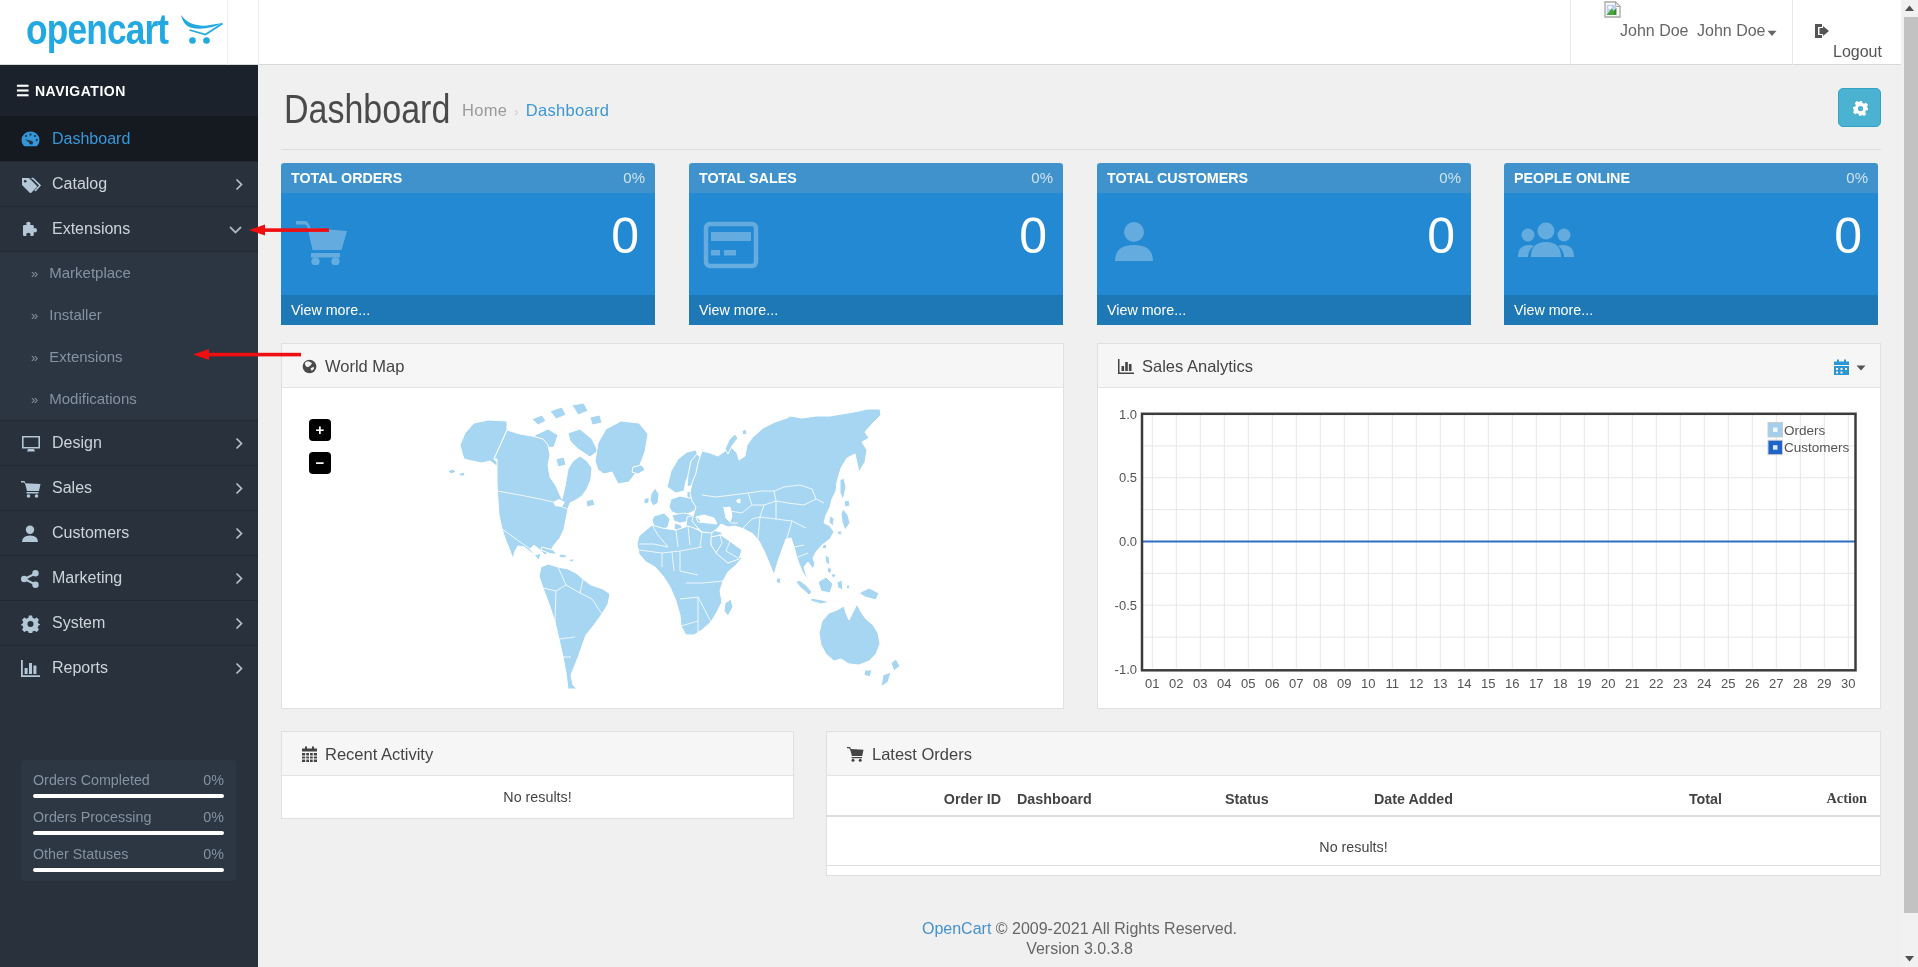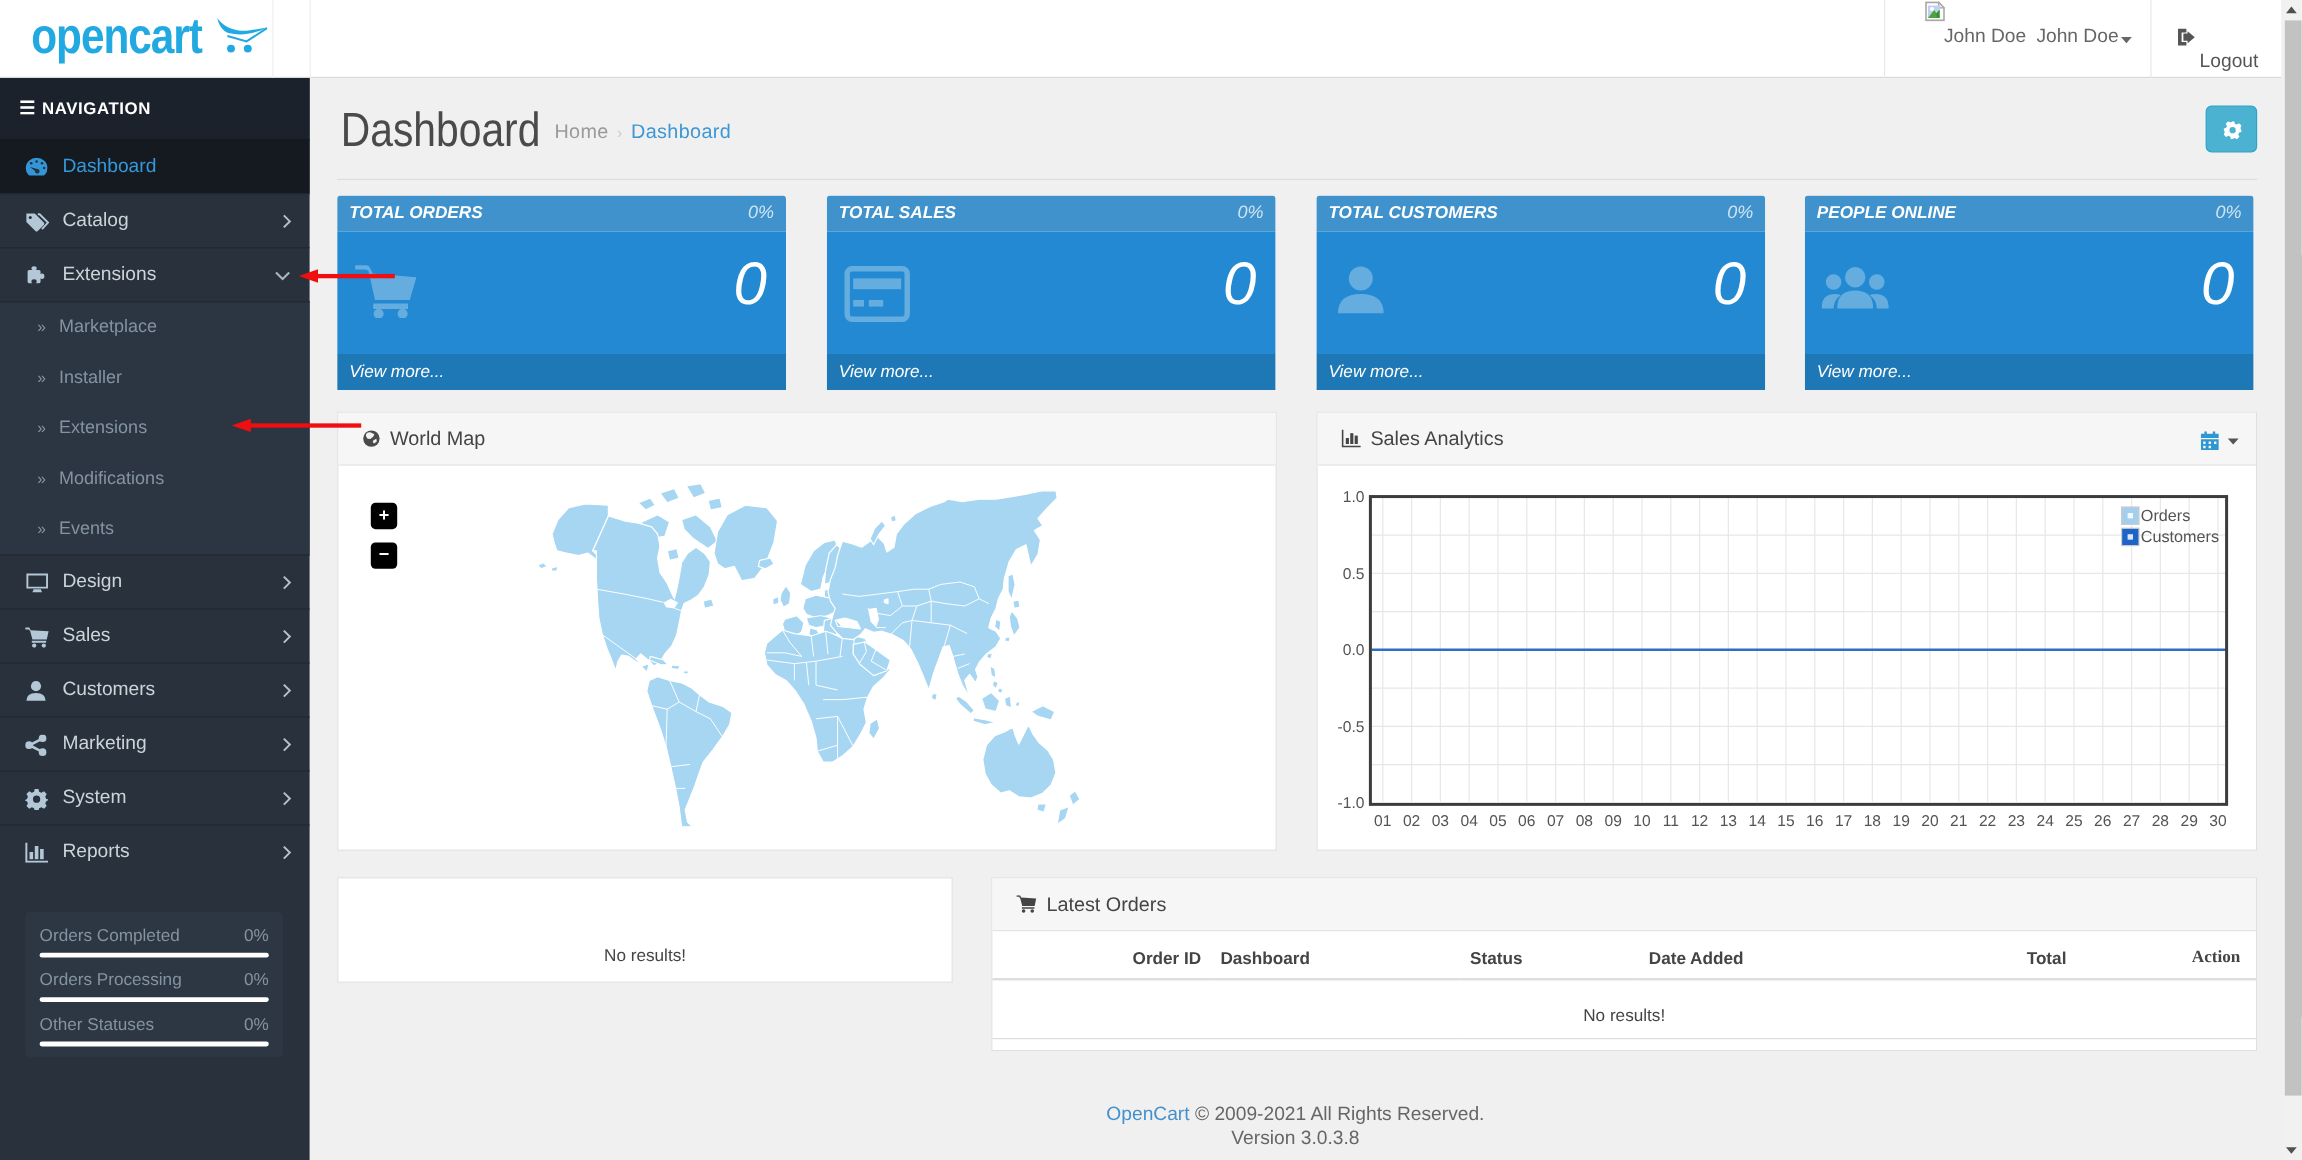--- a/index.html
+++ b/index.html
@@ -23,21 +23,21 @@
 .stat-row { margin-top:11px;text-align:center; }
 .stat-lbl { display:flex; justify-content:space-between; color:#8493a0; font-size:14.3px; height:20px; }
 .stat-bar { margin-top:2px; height:4px; background:#fff; border-radius:2px; }
 #content { position:absolute; left:258px; top:65px; width:1643px; height:902px; background:#f0f0f0; }
 #pgtitle { position:absolute; left:284px; top:87px; font-size:40px; color:#4a4a4a; font-weight:300; transform:scaleX(0.85); transform-origin:left top; }
 #crumb { position:absolute; left:462px; top:101px; font-size:16.5px; color:#9a9a9a; letter-spacing:0.3px; }
 #crumb a { color:#3c97d4; text-decoration:none; }
 #crumb .sep { color:#ccc; margin:0 7px; font-size:13px;}
 #ph-border { position:absolute; left:281px; top:149px; width:1600px; height:1px; background:#ddd; }
 #gearbtn { position:absolute; left:1838px; top:88px; width:43px; height:39px; background:#4cb2d2; border:1px solid #30a3c6; border-radius:5px; }
-.tile { position:absolute; width:374px; height:196px; top:163px; border-radius:3px; overflow:hidden;font-style:italic; }
+.tile { position:absolute; width:374px; height:196px; top:163px; border-radius:3px; overflow:hidden; }
 .tile .t-head { height:30px; background:#3f92cb; color:#fff; font-size:14.3px; line-height:30px; padding:0 10px; font-weight:bold;}
 .tile .t-head .pct { float:right; font-weight:normal; font-size:15px; color:#cfe4f2;}
 .tile .t-body { height:102px; background:#2289d2; position:relative; }
 .tile .t-body .bignum { position:absolute; right:16px; top:14px; color:#fff; font-size:50px; }
 .tile .t-foot { height:30px; background:#1e78b5; color:#fff; font-size:14.3px; line-height:30px; padding:0 10px; }
 .tile .t-icon { position:absolute; left:14px; top:26px; opacity:0.3; }
 .panel { position:absolute; background:#fff; border:1px solid #e0e0e0; }
 .p-head { height:44px; background:#f6f6f6; border-bottom:1px solid #e4e4e4; line-height:44px; font-size:16.5px; color:#444; padding-left:20px;}
 .p-head .pico { display:inline-block; vertical-align:middle; margin-right:8px; margin-top:-3px;}
 #panel-map   { left:281px; top:343px; width:783px; height:366px; }
@@ -121,21 +121,20 @@
       </span>Extensions<span class="chev" style="right:16px;top:19px;">
         <svg width="13" height="8" viewBox="0 0 13 8">
           <path d="M1 1 L6.5 6.5 L12 1" stroke="#aab4bd" stroke-width="1.8" fill="none"></path>
         </svg>
       </span></div>
   <div class="subwrap">
     <div class="sitem"><span class="dq">»</span>Marketplace</div>
     <div class="sitem"><span class="dq">»</span>Installer</div>
     <div class="sitem"><span class="dq">»</span>Extensions</div>
     <div class="sitem"><span class="dq">»</span>Modifications</div>
-    <div class="sitem"><span class="dq">»</span>Events</div>
   </div>
   <div class="mitem"><span class="micon" id="ic-des">
         <svg width="20" height="18" viewBox="0 0 20 18">
           <path fill="none" stroke="#b4c7d6" stroke-width="1.6" d="M1.8 1.8 L18.2 1.8 L18.2 12.7 L1.8 12.7 Z"></path>
           <path fill="#b4c7d6" d="M7 14 L13 14 L14 16.5 L6 16.5 Z"></path>
         </svg>
       </span>Design<span class="chev">
         <svg width="8" height="13" viewBox="0 0 8 13">
           <path d="M1.5 1.5 L6.5 6.5 L1.5 11.5" stroke="#b6c0c9" stroke-width="1.7" fill="none"></path>
         </svg>
@@ -480,20 +479,30 @@
       <text x="39" y="285.5" font-size="13" fill="#545454" text-anchor="end">-1.0</text>
 <rect x="670" y="34.5" width="14.5" height="14.5" fill="#a3cfec" stroke="#cccccc"></rect>
 <rect x="675" y="39.5" width="4.5" height="4.5" fill="#ffffff" opacity="0.85"></rect>
 <rect x="670" y="52.2" width="14.5" height="14.5" fill="#1e64c8" stroke="#cccccc"></rect>
 <rect x="675" y="57.2" width="4.5" height="4.5" fill="#ffffff" opacity="0.85"></rect>
 <text x="686" y="46.5" font-size="13.5" fill="#545454">Orders</text>
 <text x="686" y="64" font-size="13.5" fill="#545454">Customers</text>
 </svg>
 </div>
 <div class="panel" id="panel-ra">
+  <div class="p-head"><svg class="pico" width="15" height="16" viewBox="0 0 15 16">
+        <path fill="#444" d="M0 2.5 L3 2.5 L3 0.5 L5 0.5 L5 2.5 L10 2.5 L10 0.5 L12 0.5 L12 2.5 L15 2.5 L15 5.5 L0 5.5 Z M0 7 L15 7 L15 16 L0 16 Z"></path>
+        <g stroke="#fff" stroke-width="1">
+          <line x1="0" y1="10" x2="15" y2="10"></line>
+          <line x1="0" y1="13" x2="15" y2="13"></line>
+          <line x1="3.75" y1="7" x2="3.75" y2="16"></line>
+          <line x1="7.5" y1="7" x2="7.5" y2="16"></line>
+          <line x1="11.25" y1="7" x2="11.25" y2="16"></line>
+        </g>
+      </svg>Recent Activity</div>
   <div id="noresra">No results!</div>
 </div>
 <div class="panel" id="panel-lo">
   <div class="p-head"><svg class="pico" width="17" height="15" viewBox="0 0 17 15" fill="#444">
         <path d="M0 0 L3 0 L4 2 L16.5 2.7 L15.2 9 L4.9 9 L3.3 3 L2.3 1.3 L0 1.3 Z M4.6 10 L15 10 L15 11.3 L4.6 11.3 Z"></path>
         <circle cx="6" cy="13.2" r="1.5"></circle>
         <circle cx="13.2" cy="13.2" r="1.5"></circle>
       </svg>Latest Orders</div>
   <table class="lo">
     <tbody>

